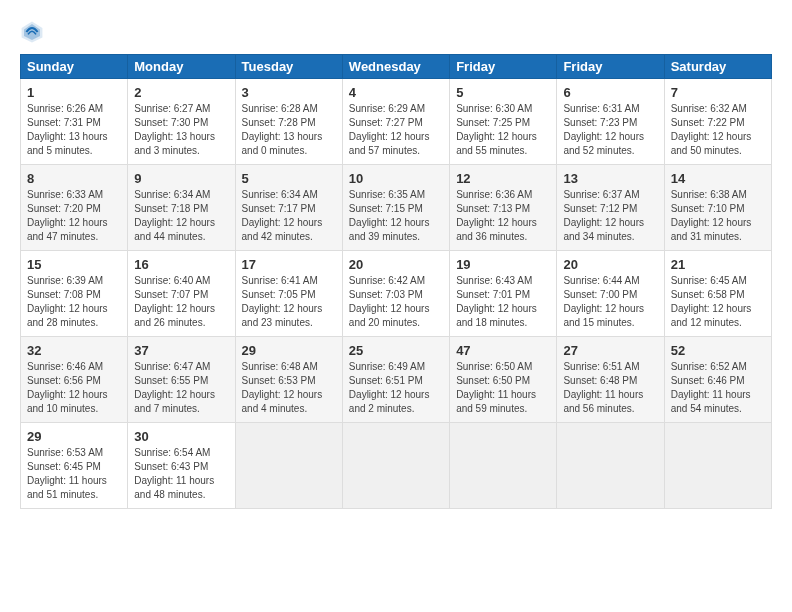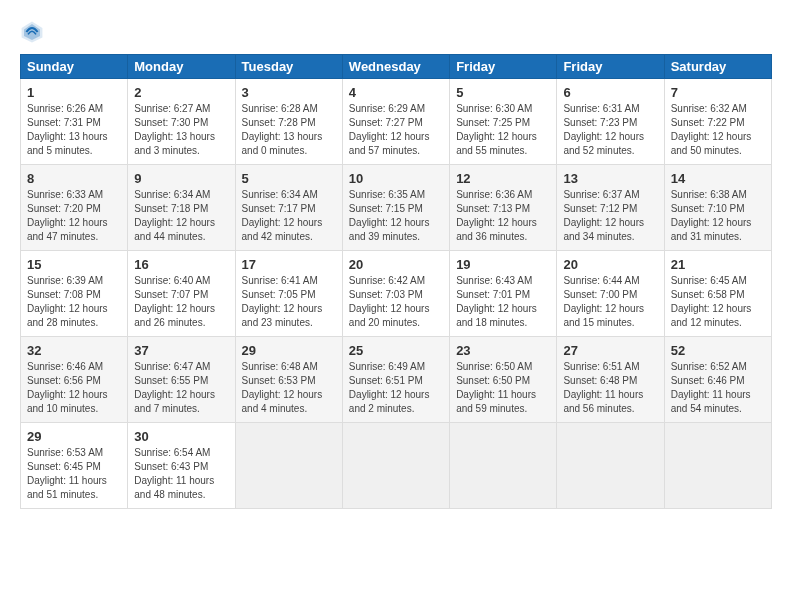--- a/index.html
+++ b/index.html
@@ -225,21 +225,21 @@
         </td>
         <td>
           <span class="day-num">29</span>
           <div class="day-detail">Sunrise: 6:48 AM<br>Sunset: 6:53 PM<br>Daylight: 12 hours and 4 minutes.</div>
         </td>
         <td>
           <span class="day-num">25</span>
           <div class="day-detail">Sunrise: 6:49 AM<br>Sunset: 6:51 PM<br>Daylight: 12 hours and 2 minutes.</div>
         </td>
         <td>
-          <span class="day-num">23</span>
+          <span class="day-num">47</span>
           <div class="day-detail">Sunrise: 6:50 AM<br>Sunset: 6:50 PM<br>Daylight: 11 hours and 59 minutes.</div>
         </td>
         <td>
           <span class="day-num">27</span>
           <div class="day-detail">Sunrise: 6:51 AM<br>Sunset: 6:48 PM<br>Daylight: 11 hours and 56 minutes.</div>
         </td>
         <td>
           <span class="day-num">52</span>
           <div class="day-detail">Sunrise: 6:52 AM<br>Sunset: 6:46 PM<br>Daylight: 11 hours and 54 minutes.</div>
         </td>

